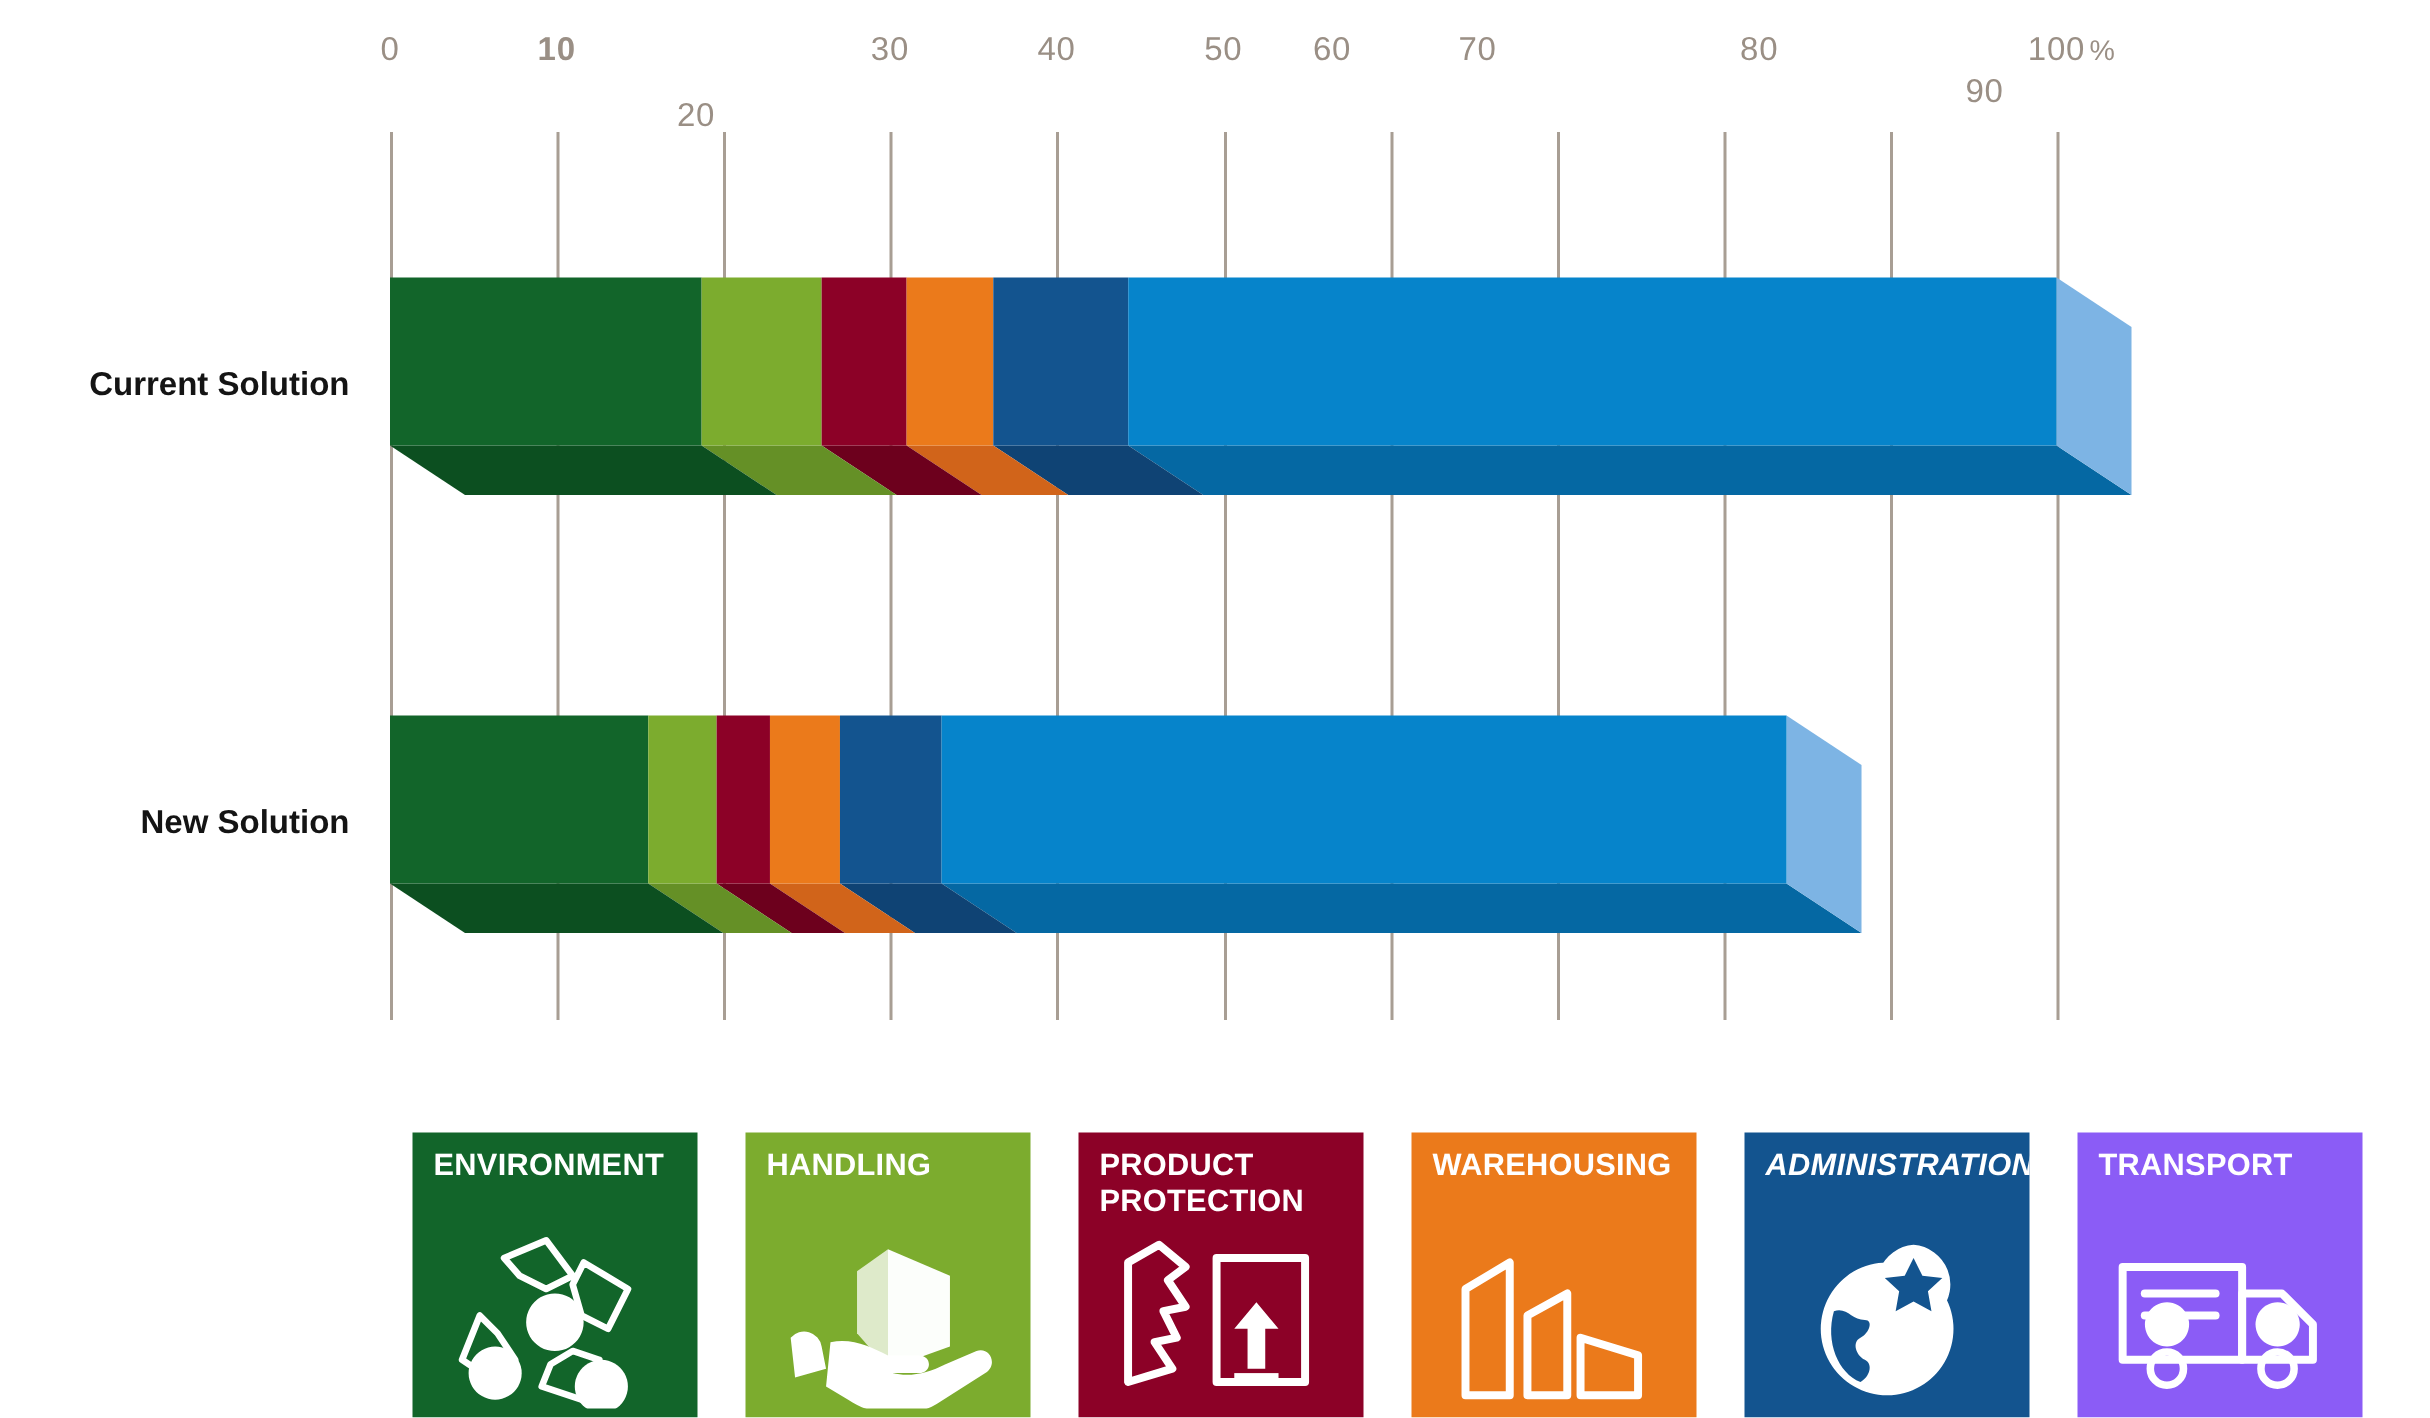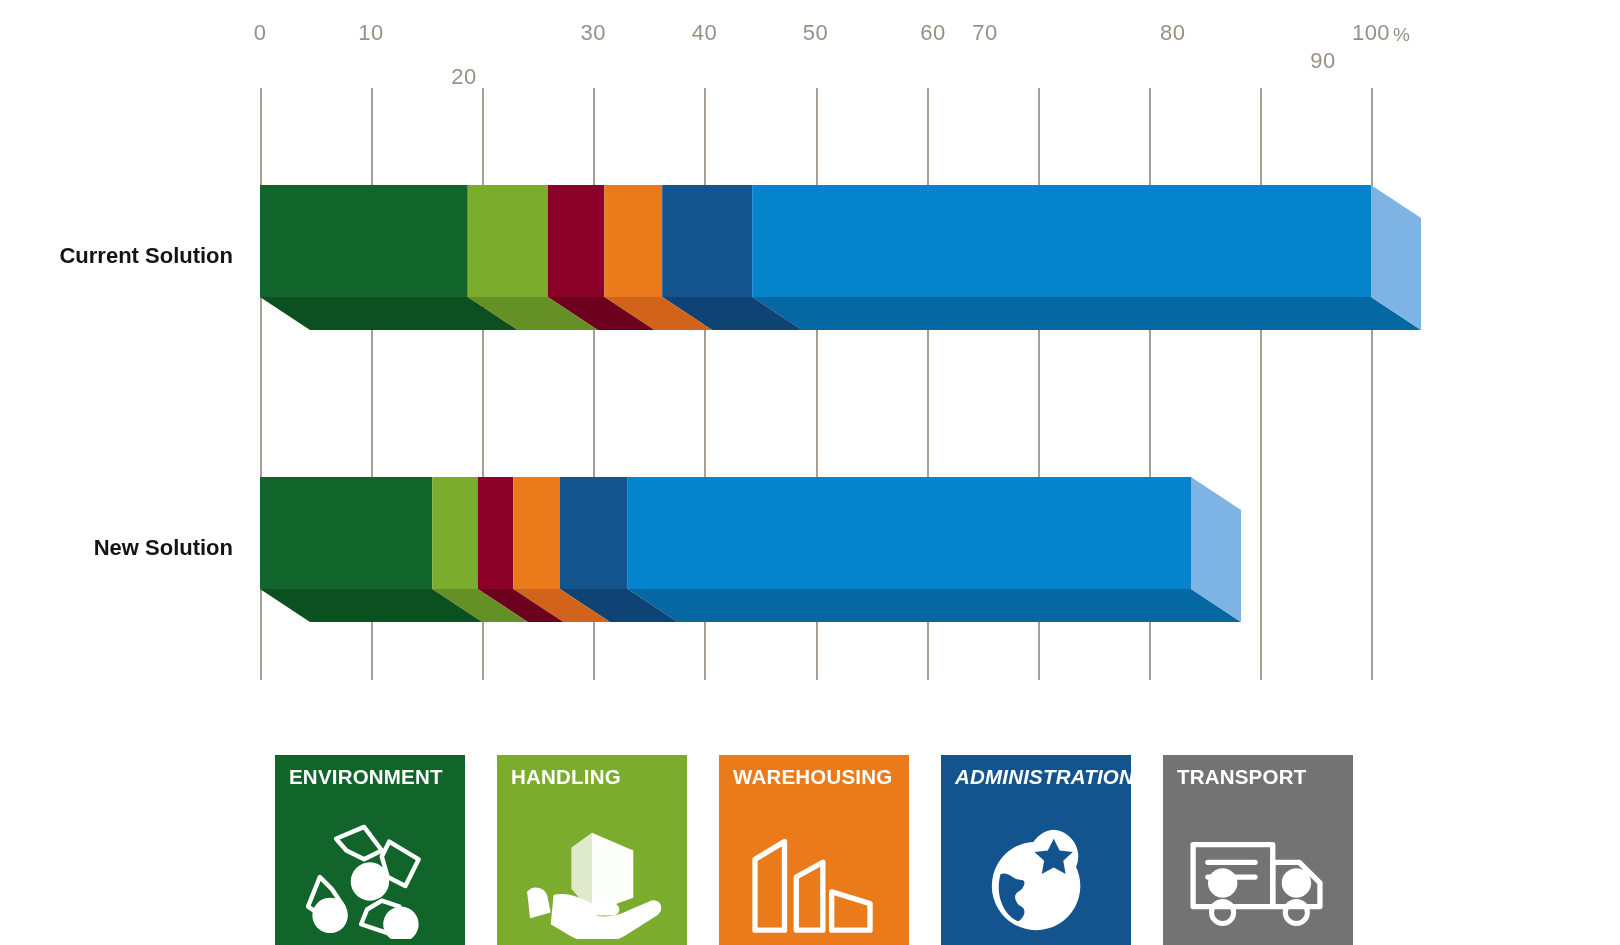--- a/index.html
+++ b/index.html
@@ -101,26 +101,26 @@
   }
   .legend-icon svg { width: 100%; height: 100%; display: block; }
 </style>
 </head>
 <body>
 
 <div id="root">
 
   <div class="axis-labels">
       <div class="axis-tick-label" style="left: 260px;">0</div>
-      <div class="axis-tick-label" style="left: 371.1px;">10</div>
+      <div class="axis-tick-label" style="left: 371.1px; font-weight: bold;">10</div>
       <div class="axis-tick-label" style="left: 464px; margin-top: 44px;">20</div>
       <div class="axis-tick-label" style="left: 593.3px;">30</div>
       <div class="axis-tick-label" style="left: 704.4px;">40</div>
       <div class="axis-tick-label" style="left: 815.5px;">50</div>
-      <div class="axis-tick-label" style="left: 933px;">60</div>
+      <div class="axis-tick-label" style="left: 888px;">60</div>
       <div class="axis-tick-label" style="left: 985px;">70</div>
       <div class="axis-tick-label" style="left: 1148.8px; margin-left: 24px;">80</div>
       <div class="axis-tick-label" style="left: 1323px; margin-top: 28px;">90</div>
       <div class="axis-tick-label" style="left: 1371px;">100</div>
       <div class="axis-unit">%</div>
     </div>
 
   <div class="gridlines">
       <div class="gridline" style="left: 260px;"></div>
       <div class="gridline" style="left: 371.1px;"></div>
@@ -196,20 +196,36 @@
           <svg viewBox="0 0 100 80">
       <g fill="#fff">
         <path d="M50 8 L78 20 L78 52 L50 62 L50 8 Z" opacity="0.98"></path>
         <path d="M50 8 L36 18 L36 46 L50 62 Z" opacity="0.75"></path>
         <path d="M6 48 a8 8 0 0 1 14 4 l2 10 -14 4 Z"></path>
         <path d="M24 50 c10 -2 18 2 26 6 l14 0 c6 0 6 8 0 8 l-12 0 c8 2 16 0 24 -4 l14 -6 c6 -2 10 6 4 10 l-22 14 c-12 7 -28 6 -40 -2 l-10 -6 Z"></path>
       </g>
     </svg>
         </div>
       </div>
+      <div class="legend-card" style="background: rgb(140, 1, 39);">
+        <div class="legend-title">PRODUCT
+PROTECTION</div>
+        <div class="legend-icon">
+          <svg viewBox="0 0 100 80">
+      <g fill="none" stroke="#fff" stroke-width="3.6" stroke-linejoin="round">
+        <path d="M8 14 L22 6 L34 16 L26 22 L34 34 L24 36 L30 48 L20 50 L28 62 L8 68 Z"></path>
+        <path d="M48 12 L88 12 L88 68 L48 68 Z"></path>
+      </g>
+      <g fill="#fff">
+        <path d="M62 62 L62 44 L56 44 L66 32 L76 44 L70 44 L70 62 Z"></path>
+        <rect x="56" y="64" width="20" height="3.5"></rect>
+      </g>
+    </svg>
+        </div>
+      </div>
       <div class="legend-card" style="background: rgb(235, 122, 27);">
         <div class="legend-title">WAREHOUSING</div>
         <div class="legend-icon">
           <svg viewBox="0 0 100 80">
       <g fill="none" stroke="#fff" stroke-width="3.6" stroke-linejoin="round">
         <path d="M10 74 L10 26 L30 14 L30 74 Z"></path>
         <path d="M38 74 L38 38 L56 28 L56 74 Z"></path>
         <path d="M62 74 L62 48 L88 56 L88 74 Z"></path>
       </g>
     </svg>
@@ -228,21 +244,21 @@
       </g>
       <g fill="#fff">
         <path d="M62 6 a18 18 0 0 1 12 30 l-12 16 l-12 -16 A18 18 0 0 1 62 6 Z"></path>
       </g>
       <g fill="#13548f">
         <path d="M62 12 l4 8 9 1 -6.5 6 1.6 9 -8.1 -4.4 -8.1 4.4 1.6 -9 -6.5 -6 9 -1 Z"></path>
       </g>
     </svg>
         </div>
       </div>
-      <div class="legend-card" style="background: #737373;">
+      <div class="legend-card" style="background: #8b5cf6;">
         <div class="legend-title">TRANSPORT</div>
         <div class="legend-icon">
           <svg viewBox="0 0 100 80">
       <g fill="none" stroke="#fff" stroke-width="3.6" stroke-linejoin="round" stroke-linecap="round">
         <path d="M6 16 L60 16 L60 58 L6 58 Z"></path>
         <path d="M60 28 L78 28 L92 42 L92 58 L60 58 Z"></path>
         <line x1="16" y1="28" x2="48" y2="28"></line>
         <line x1="16" y1="38" x2="48" y2="38"></line>
       </g>
       <g fill="#fff">

